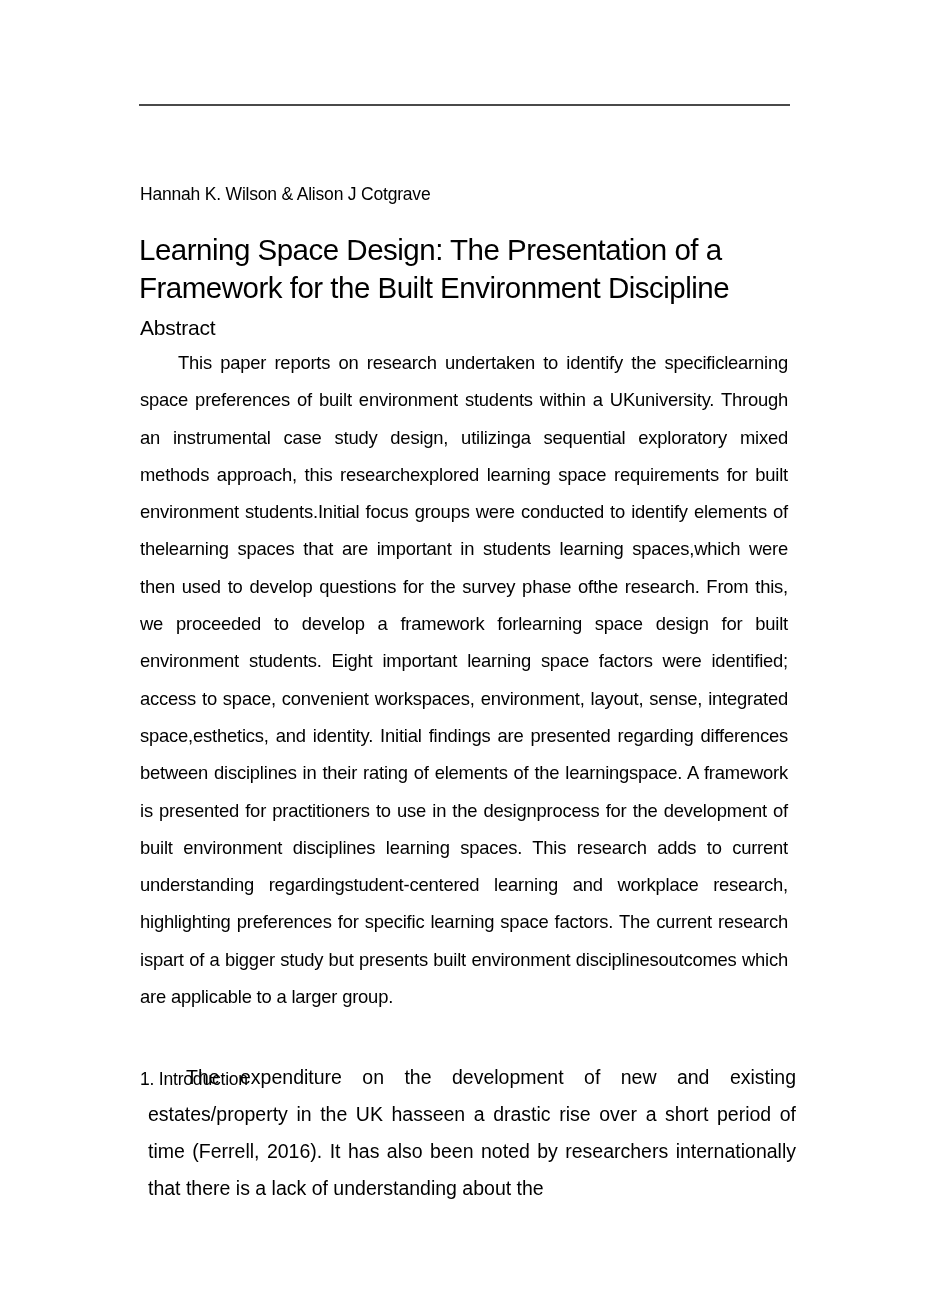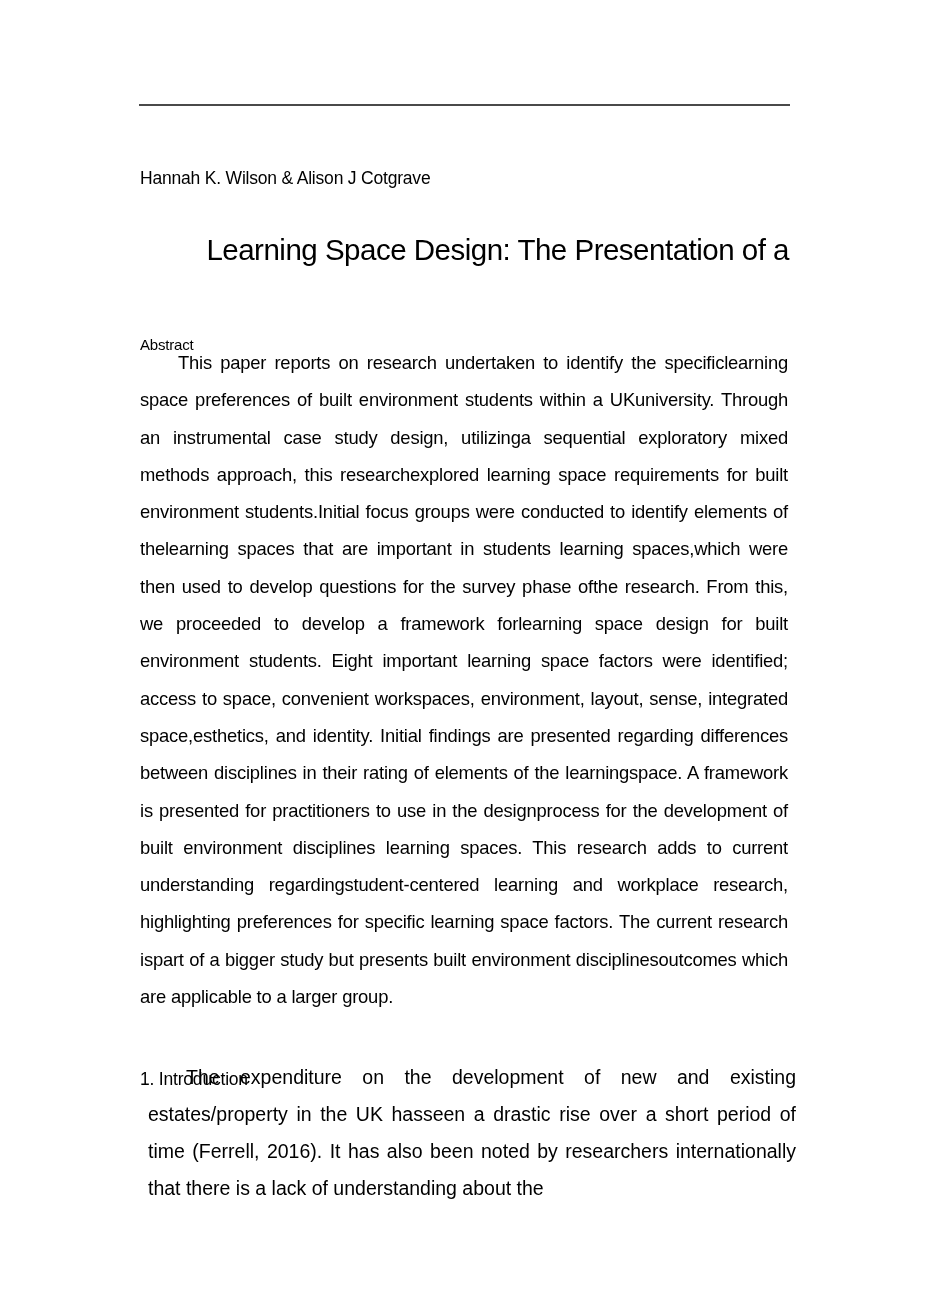--- a/index.html
+++ b/index.html
@@ -20,40 +20,40 @@
     position: absolute;
     left: 139px;
     top: 104px;
     width: 651px;
     height: 2px;
     background: #4a4a4a;
   }
   .authors {
     position: absolute;
     left: 140px;
-    top: 168px;
+    top: 184px;
     font-size: 17.5px;
     letter-spacing: -0.2px;
   }
   .title {
     position: absolute;
     left: 139px;
     top: 231px;
     width: 650px;
-    text-align: right;
+    text-align: left;
     font-size: 29.5px;
     line-height: 37.5px;
     letter-spacing: -0.5px;
     white-space: nowrap;
   }
   .abstract-heading {
     position: absolute;
     left: 140px;
-    top: 336px;
-    font-size: 15px;
+    top: 316px;
+    font-size: 21px;
     letter-spacing: -0.2px;
   }
   .abstract-body {
     position: absolute;
     left: 140px;
     top: 344px;
     width: 648px;
     font-size: 18.4px;
     line-height: 37.3px;
     letter-spacing: -0.2px;
@@ -84,20 +84,21 @@
 <body>
 
 <div class="page">
 
   <div class="top-rule"></div>
 
   <div class="authors">Hannah K. Wilson &amp; Alison J Cotgrave</div>
 
   <div class="title">
     <div>Learning Space Design: The Presentation of a</div>
+    <div>Framework for the Built Environment Discipline</div>
   </div>
 
   <div class="abstract-heading">Abstract</div>
 
   <div class="abstract-body">This paper reports on research undertaken to identify the specificlearning space preferences of built environment students within a UKuniversity. Through an instrumental case study design, utilizinga sequential exploratory mixed methods approach, this researchexplored learning space requirements for built environment students.Initial focus groups were conducted to identify elements of thelearning spaces that are important in students learning spaces,which were then used to develop questions for the survey phase ofthe research. From this, we proceeded to develop a framework forlearning space design for built environment students. Eight important learning space factors were identified; access to space, convenient workspaces, environment, layout, sense, integrated space,esthetics, and identity. Initial findings are presented regarding differences between disciplines in their rating of elements of the learningspace. A framework is presented for practitioners to use in the designprocess for the development of built environment disciplines learning spaces. This research adds to current understanding regardingstudent-centered learning and workplace research, highlighting preferences for specific learning space factors. The current research ispart of a bigger study but presents built environment disciplinesoutcomes which are applicable to a larger group.</div>
 
   <div class="section-heading">1. Introduction</div>
 
   <div class="intro-body">The expenditure on the development of new and existing estates/property in the UK hasseen a drastic rise over a short period of time (Ferrell, 2016). It has also been noted by researchers internationally that there is a lack of understanding about the</div>
 

